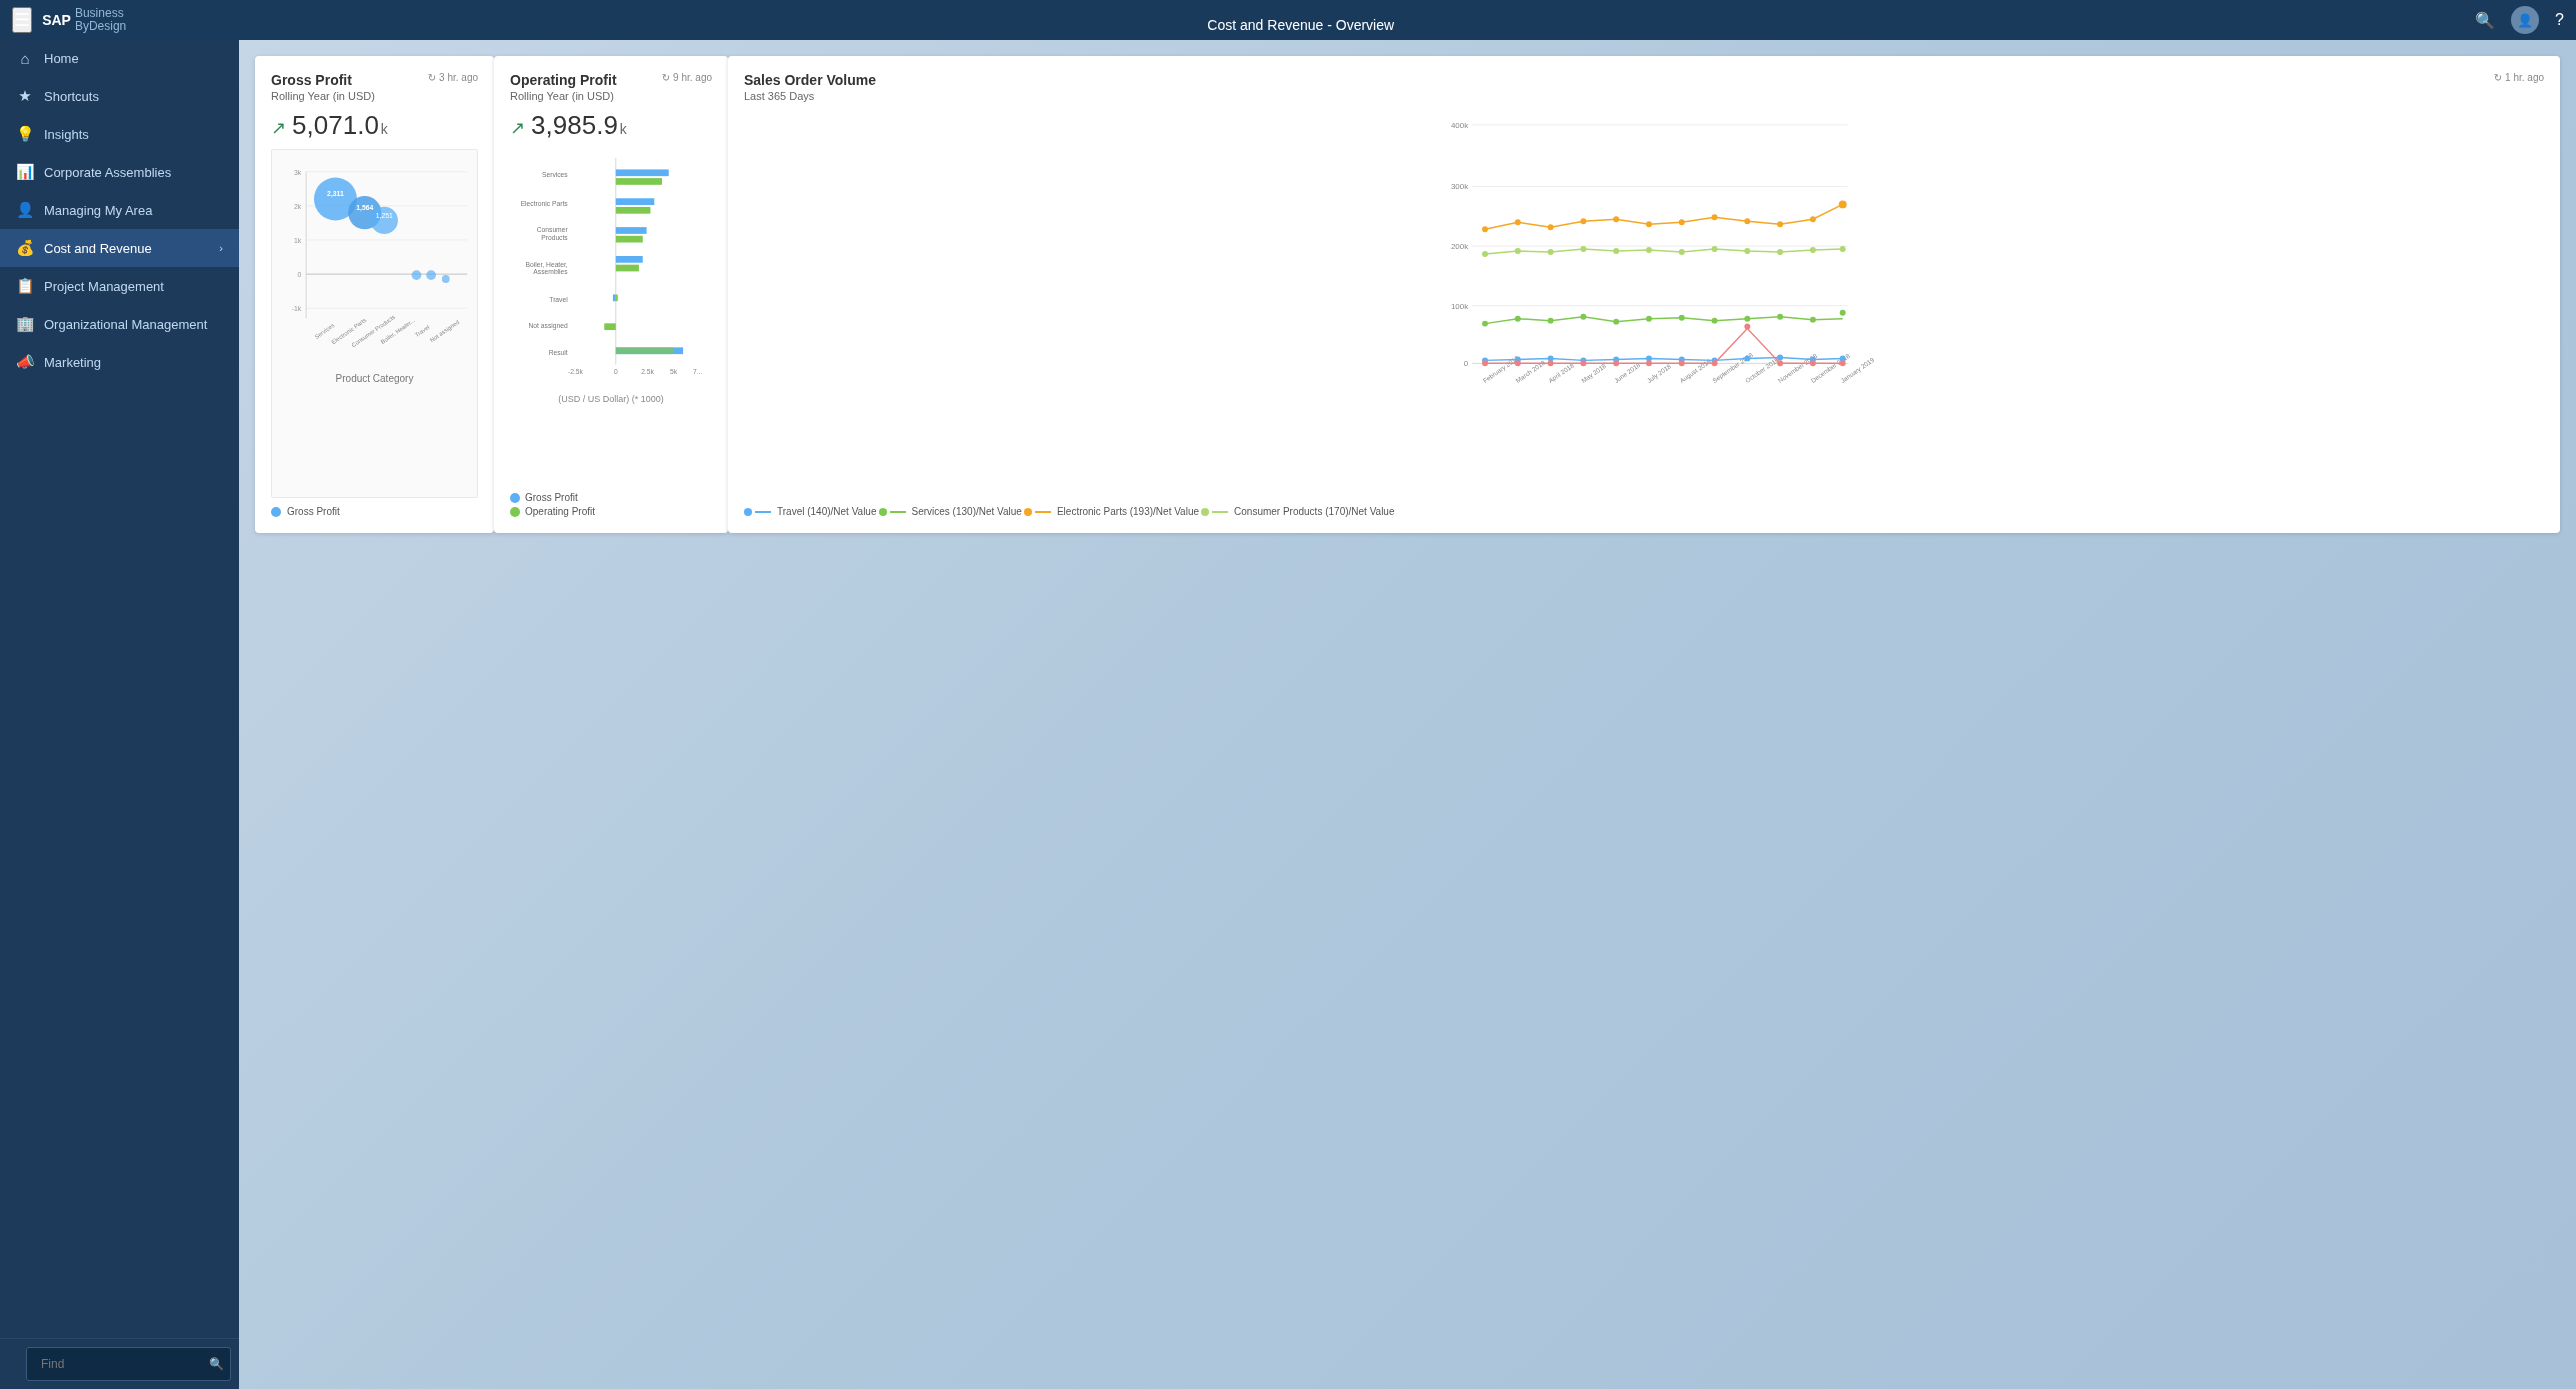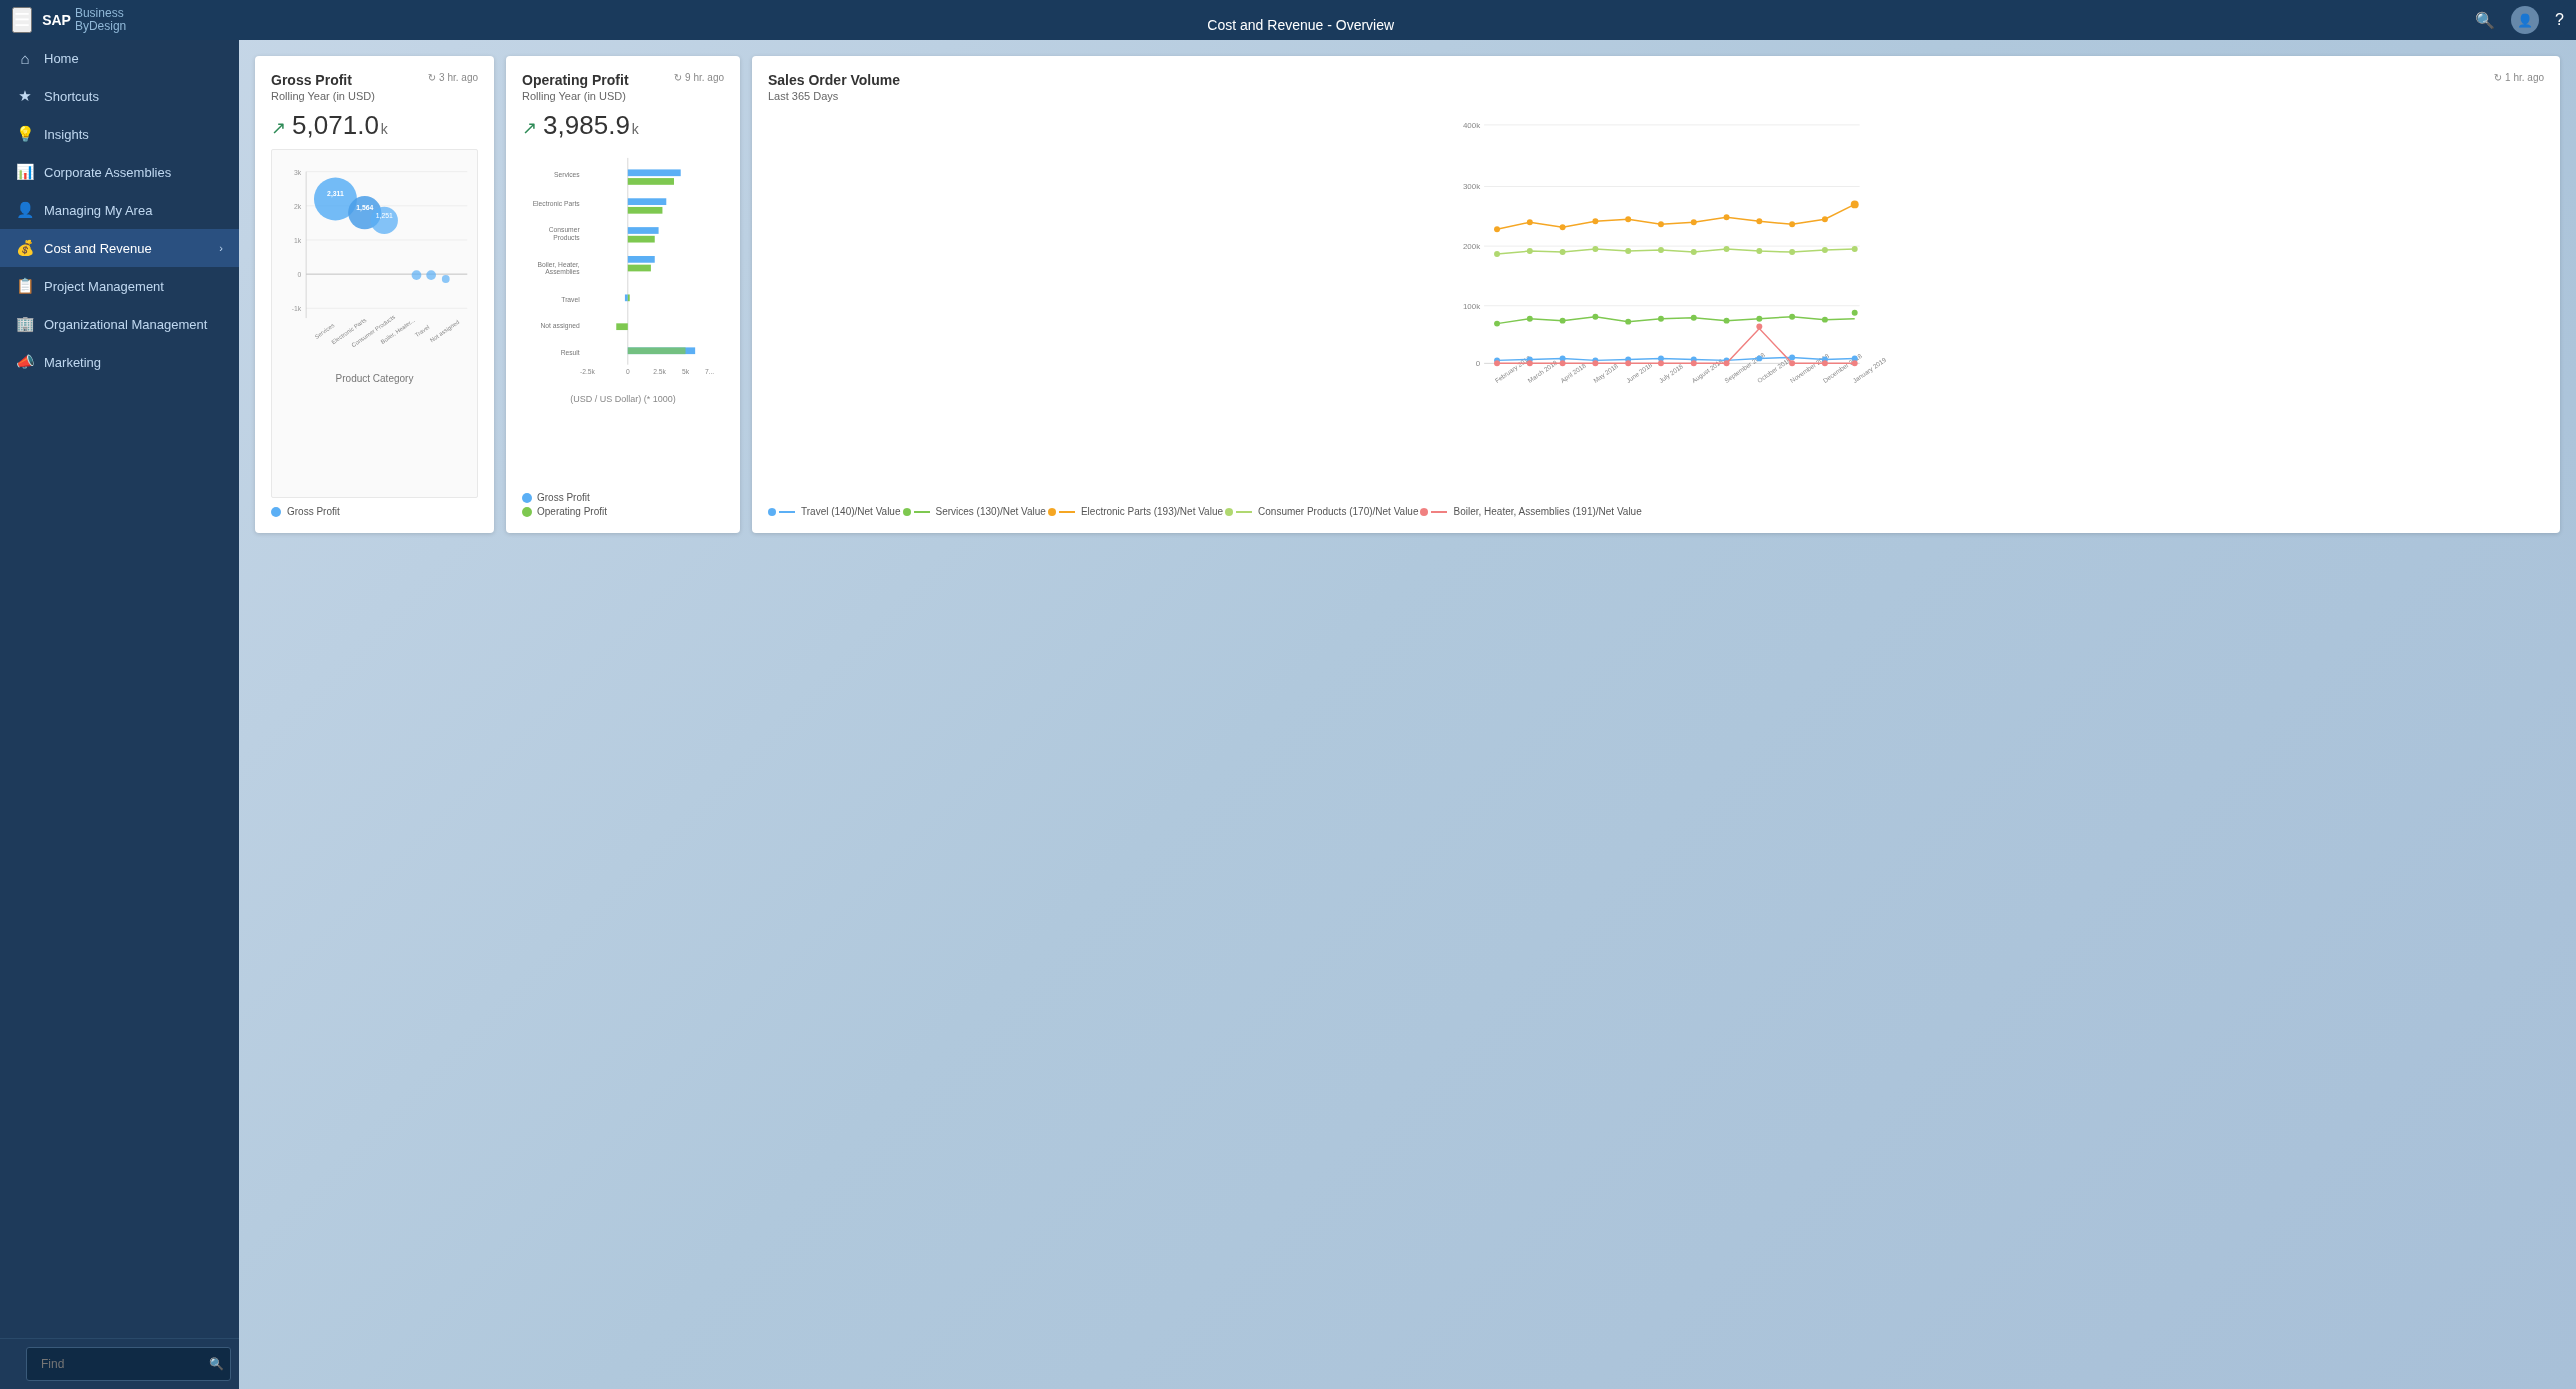--- a/index.html
+++ b/index.html
@@ -163,21 +163,20 @@
       padding: 16px;
       overflow-y: auto;
       display: flex;
       flex-direction: column;
       gap: 12px;
     }
 
     
     .cards-row {
       display: flex;
-      gap: 12px;
       align-items: flex-start;
       border-radius: 30px;
     }
 
     
     .card {
       background: white;
       border-radius: 4px;
       box-shadow: 0 1px 4px rgba(0,0,0,0.15);
       padding: 16px;
@@ -643,26 +642,19 @@
             </span>
             <span>Electronic Parts (193)/Net Value</span>
           </div>
           <div class="line-legend-item">
             <span style="display:inline-flex;align-items:center;gap:3px;">
               <span class="legend-dot-line" style="background:#b0d870;"></span>
               <span style="width:16px;height:2px;background:#b0d870;display:inline-block;"></span>
             </span>
             <span>Consumer Products (170)/Net Value</span>
           </div>
-          <div class="line-legend-item">
-            <span style="display:inline-flex;align-items:center;gap:3px;">
-              <span class="legend-dot-line" style="background:#f08080;"></span>
-              <span style="width:16px;height:2px;background:#f08080;display:inline-block;"></span>
-            </span>
-            <span>Boiler, Heater, Assemblies (191)/Net Value</span>
-          </div>
         </div>
       </div>
 
     </div>
   </div>
 </div>
 
 
 </body></html>

